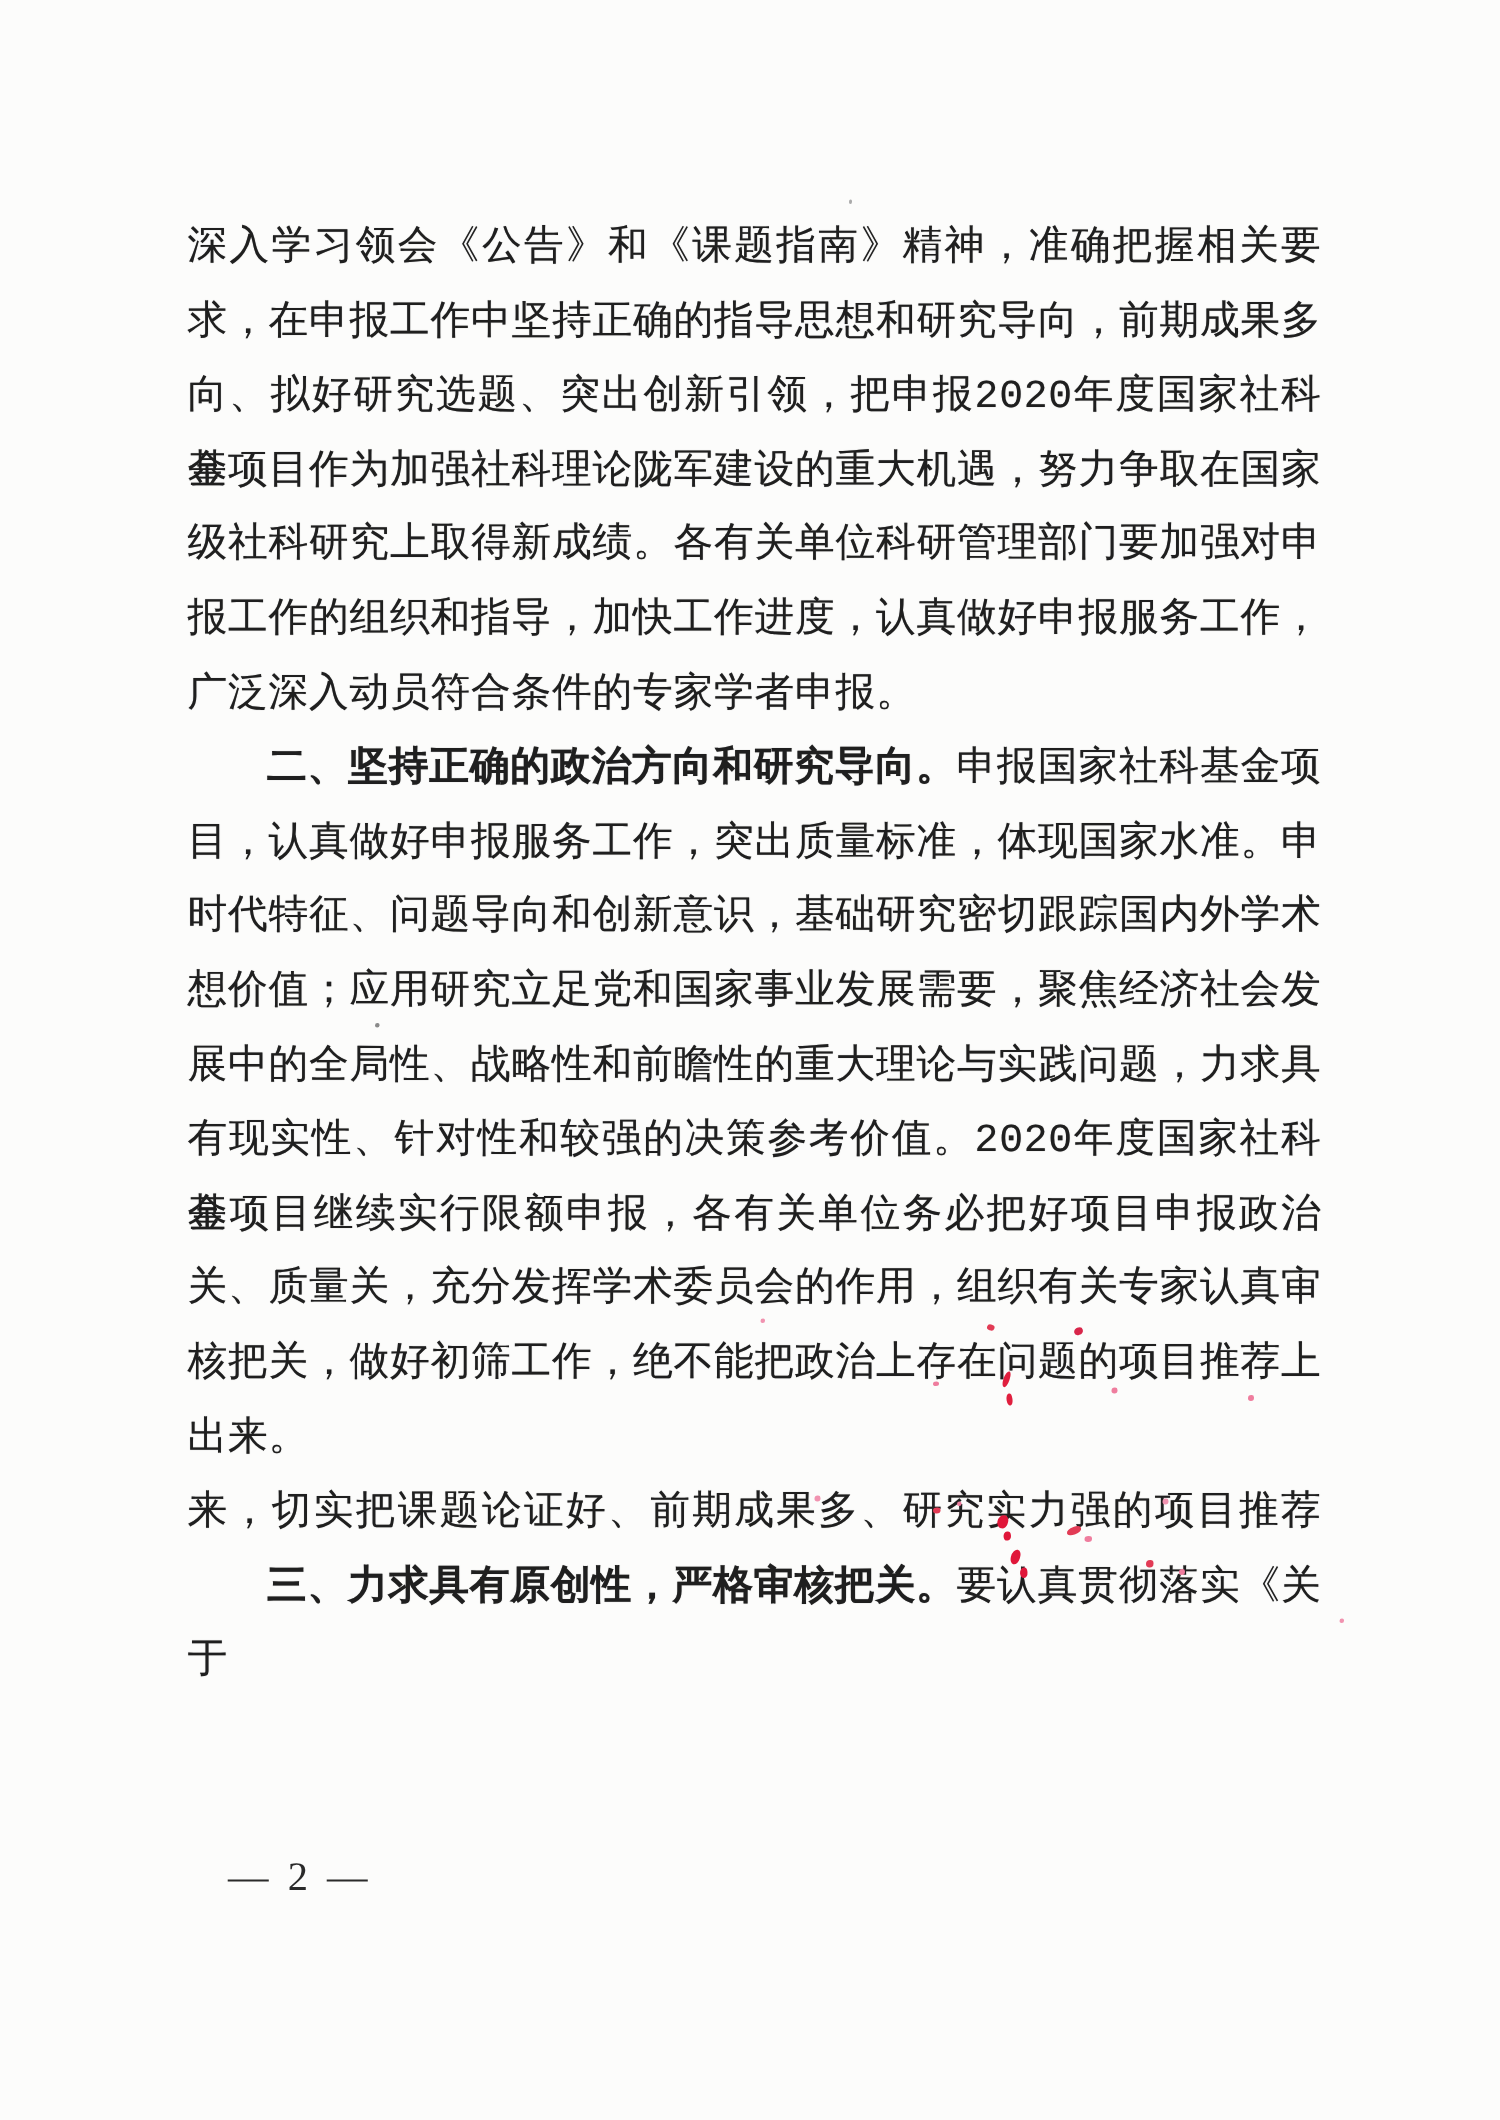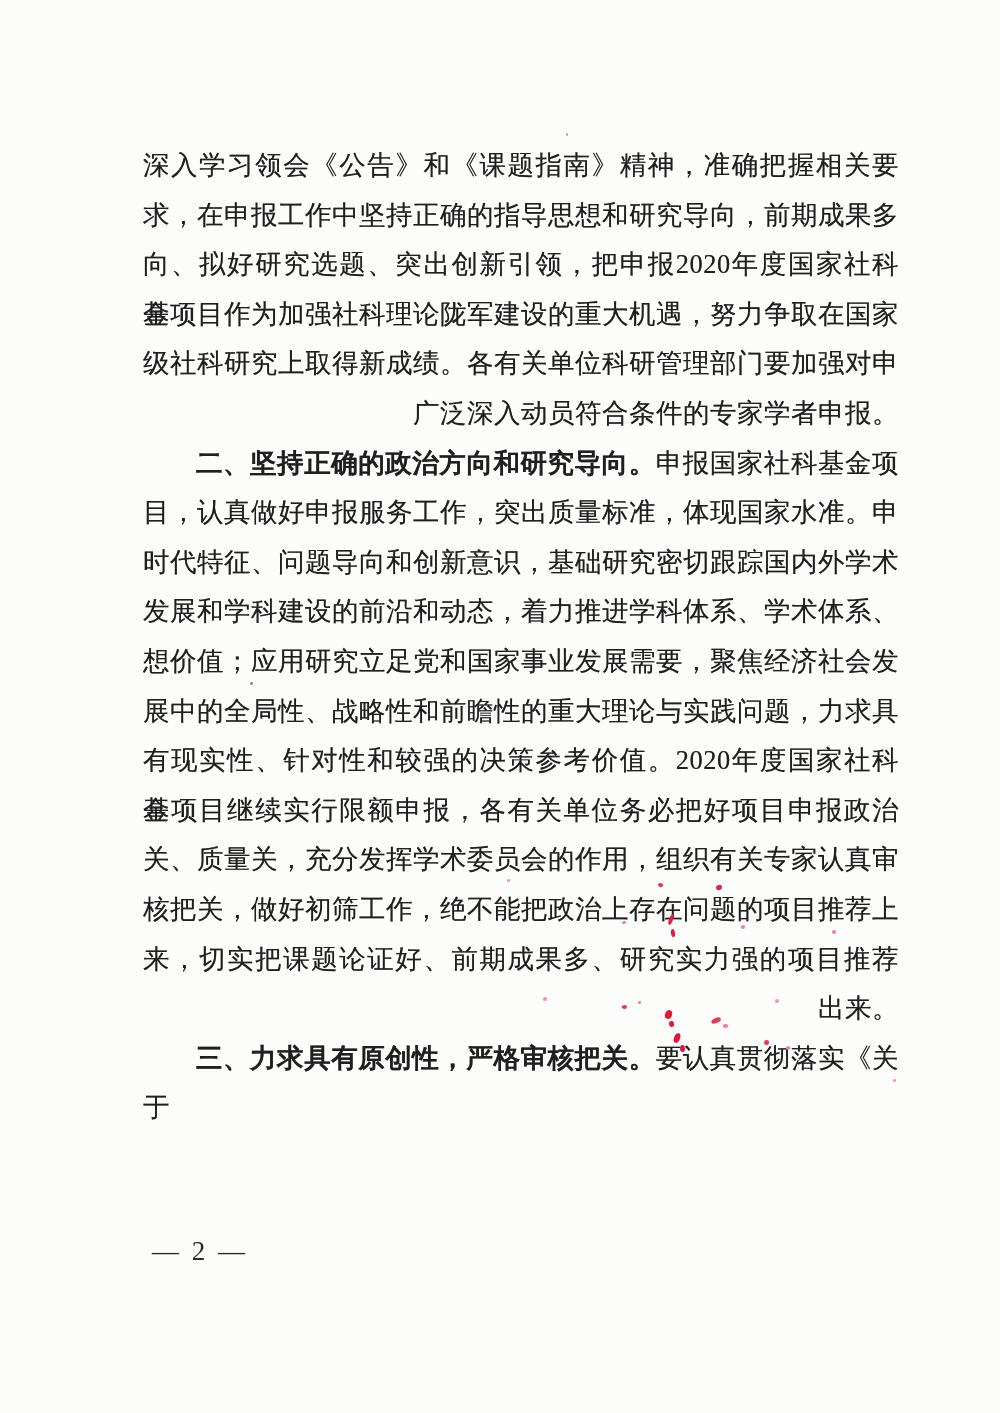--- a/index.html
+++ b/index.html
@@ -12,32 +12,32 @@
     width: 1000px;
     height: 1413px;
     margin: 0 auto;
     background: #fcfcfb;
     overflow: hidden;
     font-family: "Liberation Serif", "DejaVu Serif", serif;
     color: #1f1f1f;
   }
   .text-block {
     position: absolute;
-    left: 143px;
+    left: 125px;
     top: 141px;
     width: 756px;
+    font-family: Liberation Mono, monospace;
   }
   .line {
     height: 49.6px;
     line-height: 49.6px;
     font-size: 26.5px;
     letter-spacing: 0.5px;
     white-space: nowrap;
     text-shadow: 0 0 0.5px rgba(20,20,20,0.55);
-    text-align: right;
   }
   .line.just {
     white-space: normal;
     text-align: justify;
     text-align-last: justify;
     text-justify: inter-character;
   }
   .line.ind {
     text-indent: 53px;
   }
@@ -69,33 +69,33 @@
 <body>
 
 <div class="page">
   <div class="text-block">
 
   <div class="line just"><span>深入学习领会《公告》和《课题指南》精神，准确把握相关要</span></div>
       <div class="line just"><span>求，在申报工作中坚持正确的指导思想和研究导向，前期成果多</span></div>
       <div class="line just"><span>向、拟好研究选题、突出创新引领，把申报2020年度国家社科基</span></div>
       <div class="line just"><span>金项目作为加强社科理论陇军建设的重大机遇，努力争取在国家</span></div>
       <div class="line just"><span>级社科研究上取得新成绩。各有关单位科研管理部门要加强对申</span></div>
+      <div class="line just"><span>报工作的组织和指导，加快工作进度，认真做好申报服务工作，</span></div>
       <div class="line"><span>广泛深入动员符合条件的专家学者申报。</span></div>
       <div class="line just ind"><span class="hd">二、坚持正确的政治方向和研究导向。</span><span>申报国家社科基金项</span></div>
       <div class="line just"><span>目，认真做好申报服务工作，突出质量标准，体现国家水准。申</span></div>
       <div class="line just"><span>时代特征、问题导向和创新意识，基础研究密切跟踪国内外学术</span></div>
-      <div class="line just"><span>发展和学科建设的前沿和动态，着力推进学科体系、学术体系、</span></div>
       <div class="line just"><span>想价值；应用研究立足党和国家事业发展需要，聚焦经济社会发</span></div>
       <div class="line just"><span>展中的全局性、战略性和前瞻性的重大理论与实践问题，力求具</span></div>
       <div class="line just"><span>有现实性、针对性和较强的决策参考价值。2020年度国家社科基</span></div>
       <div class="line just"><span>金项目继续实行限额申报，各有关单位务必把好项目申报政治</span></div>
       <div class="line just"><span>关、质量关，充分发挥学术委员会的作用，组织有关专家认真审</span></div>
       <div class="line just"><span>核把关，做好初筛工作，绝不能把政治上存在问题的项目推荐上</span></div>
+      <div class="line"><span>出来。</span></div>
       <div class="line just"><span>来，切实把课题论证好、前期成果多、研究实力强的项目推荐</span></div>
-      <div class="line"><span>出来。</span></div>
       <div class="line just ind"><span class="hd">三、力求具有原创性，严格审核把关。</span><span>要认真贯彻落实《关于</span></div>
     </div>
   <div class="ink-layer">
 
   <div class="ink-speck" style="left: 507px; top: 879px; width: 3px; height: 3px; background: rgb(241, 147, 176); transform: rotate(0deg);"></div>
       <div class="ink-speck" style="left: 658px; top: 883px; width: 5px; height: 4px; background: rgb(226, 59, 85); transform: rotate(20deg);"></div>
       <div class="ink-speck" style="left: 716px; top: 885px; width: 6px; height: 5px; background: rgb(216, 38, 74); transform: rotate(-15deg);"></div>
       <div class="ink-speck" style="left: 622px; top: 921px; width: 4px; height: 3px; background: rgb(239, 125, 158); transform: rotate(0deg);"></div>
       <div class="ink-speck" style="left: 669px; top: 914px; width: 4px; height: 11px; background: rgb(224, 31, 62); transform: rotate(18deg);"></div>
       <div class="ink-speck" style="left: 671px; top: 929px; width: 4px; height: 8px; background: rgb(224, 31, 62); transform: rotate(-10deg);"></div>

